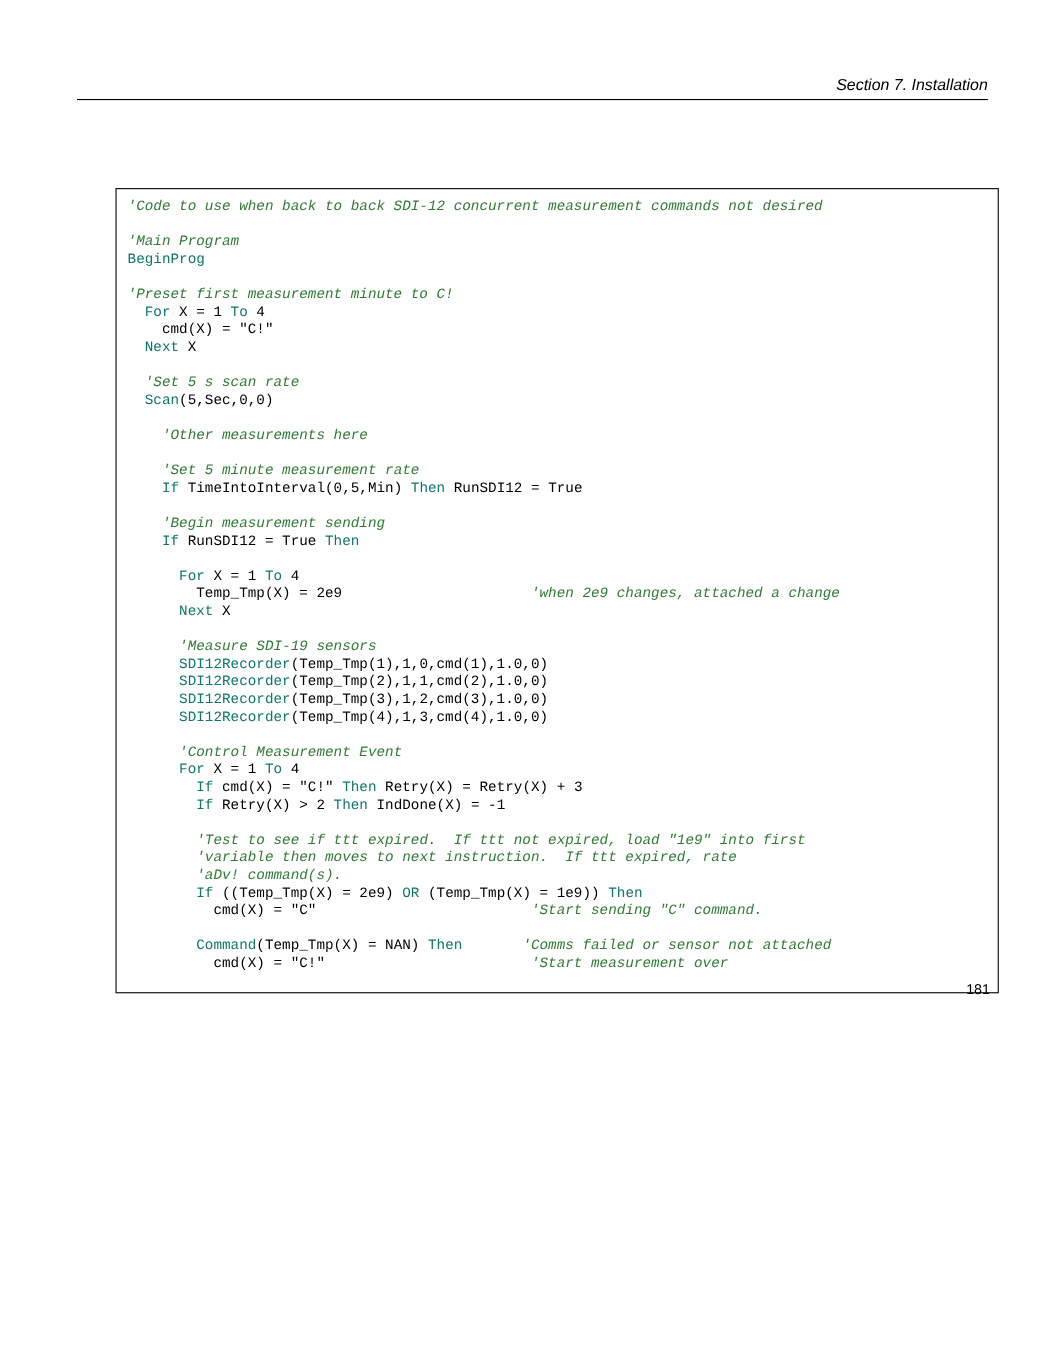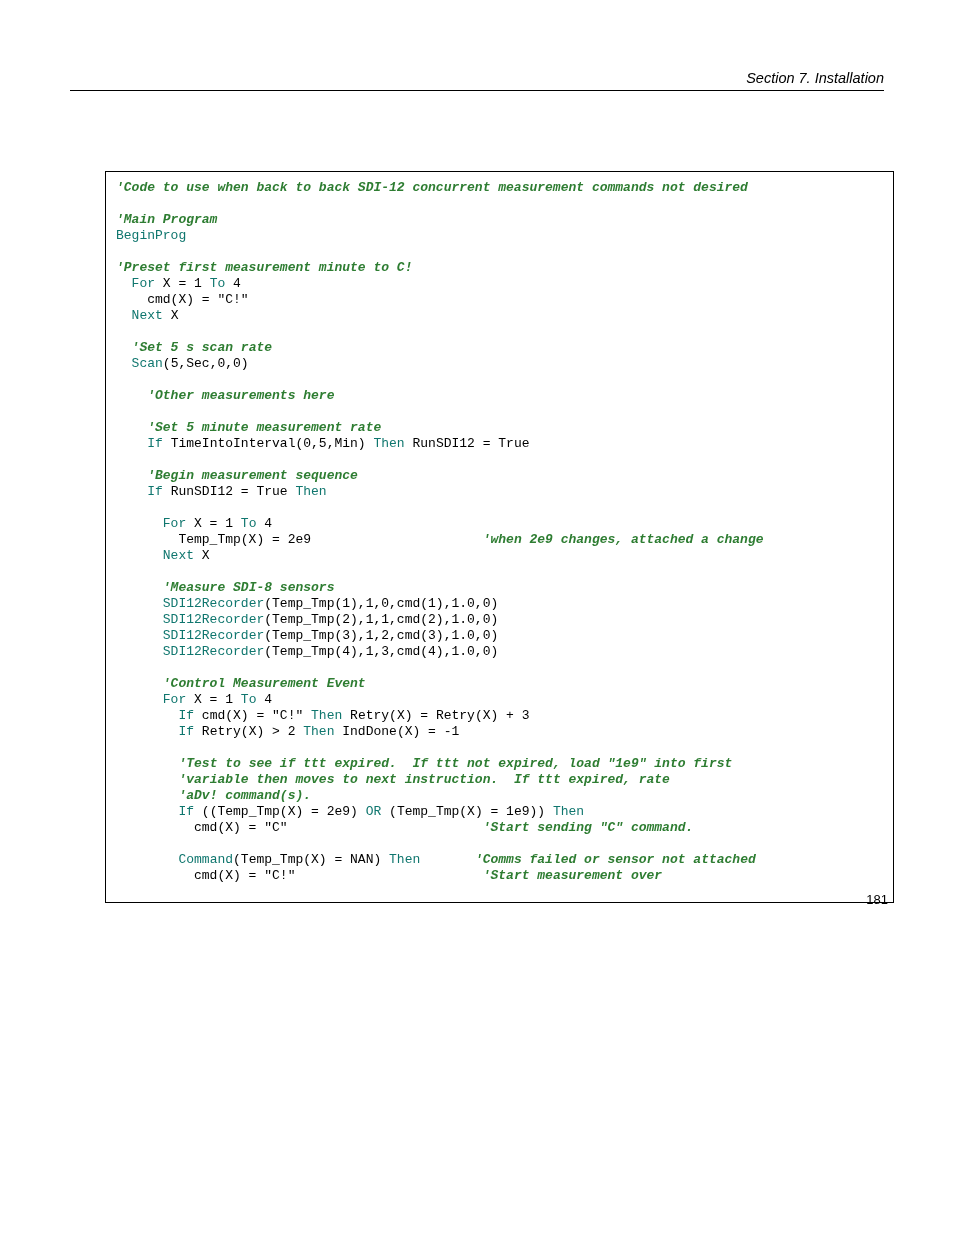--- a/index.html
+++ b/index.html
@@ -8,21 +8,21 @@
     background: #fff;
     width: 954px;
   }
   .page {
     width: 954px;
     height: 937px;
     position: relative;
     font-family: "Liberation Sans", Arial, sans-serif;
     color: #000;
     box-sizing: border-box;
-    padding: 70px 70px 40px 70px;
+    padding: 70px 56px 40px 70px;
   }
   .running-head {
     text-align: right;
     font-style: italic;
     font-size: 14.5px;
     border-bottom: 1.2px solid #000;
     padding-bottom: 4px;
     margin-bottom: 80px;
   }
   .example-box {
@@ -41,23 +41,23 @@
     font-weight: bold;
     margin: 4px 0 10px 4px;
   }
   .example-title .gap { display:inline-block; width:14px; }
   pre.code {
     margin: 0;
     font-family: inherit;
     font-size: inherit;
     white-space: pre;
   }
-  .c  { color: #2e7d32; font-style: italic; font-weight: bold; }
+  .c  { color: #2e7d32; font-style: italic; }
   .k  { color: #0f766e; }
-  .pg { position:absolute; bottom:30px; right:66px; font-size:13px; }
+  .pg { position:absolute; bottom:30px; right:54px; font-size:13px; }
 </style>
 </head>
 <body>
 
 <div class="page">
 
   <div class="running-head">Section 7.  Installation</div>
 
   <div class="example-box">
 
@@ -72,28 +72,28 @@
   <span class="k">Next</span><span> X</span>
 
   <span class="c">'Set 5 s scan rate</span>
   <span class="k">Scan</span><span>(5,Sec,0,0)</span>
 
     <span class="c">'Other measurements here</span>
 
     <span class="c">'Set 5 minute measurement rate</span>
     <span class="k">If</span><span> TimeIntoInterval(0,5,Min) </span><span class="k">Then</span><span> RunSDI12 = True</span>
 
-    <span class="c">'Begin measurement sequence</span>
+    <span class="c">'Begin measurement sending</span>
     <span class="k">If</span><span> RunSDI12 = True </span><span class="k">Then</span>
 
       <span class="k">For</span><span> X = 1 </span><span class="k">To</span><span> 4</span>
 <span>        Temp_Tmp(X) = 2e9                      </span><span class="c">'when 2e9 changes, attached a change</span>
       <span class="k">Next</span><span> X</span>
 
-      <span class="c">'Measure SDI-8 sensors</span>
+      <span class="c">'Measure SDI-19 sensors</span>
       <span class="k">SDI12Recorder</span><span>(Temp_Tmp(1),1,0,cmd(1),1.0,0)</span>
       <span class="k">SDI12Recorder</span><span>(Temp_Tmp(2),1,1,cmd(2),1.0,0)</span>
       <span class="k">SDI12Recorder</span><span>(Temp_Tmp(3),1,2,cmd(3),1.0,0)</span>
       <span class="k">SDI12Recorder</span><span>(Temp_Tmp(4),1,3,cmd(4),1.0,0)</span>
 
       <span class="c">'Control Measurement Event</span>
       <span class="k">For</span><span> X = 1 </span><span class="k">To</span><span> 4</span>
         <span class="k">If</span><span> cmd(X) = "C!" </span><span class="k">Then</span><span> Retry(X) = Retry(X) + 3</span>
         <span class="k">If</span><span> Retry(X) &gt; 2 </span><span class="k">Then</span><span> IndDone(X) = -1</span>
 

